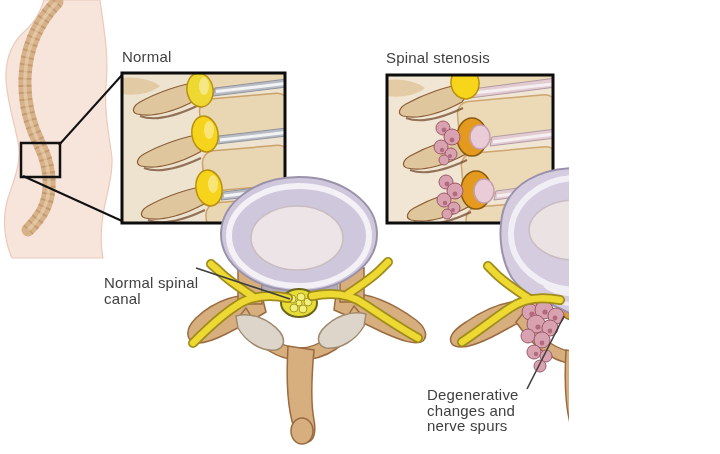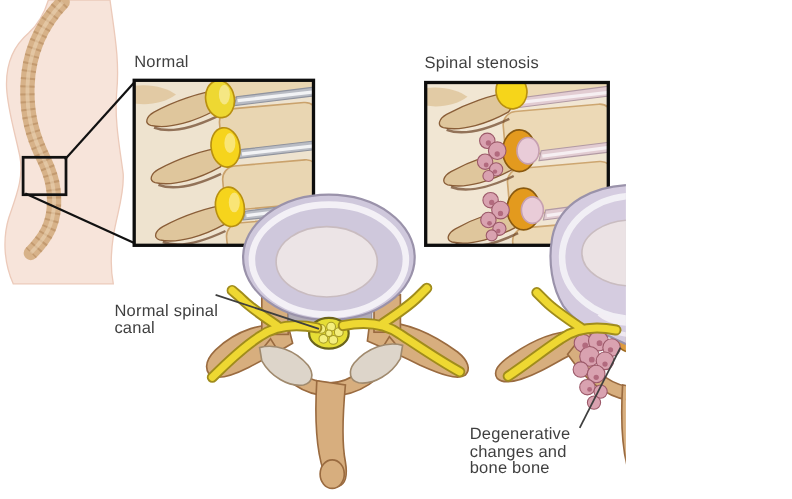--- a/index.html
+++ b/index.html
@@ -285,15 +285,15 @@
     <line x1="621" y1="395" x2="580" y2="317"></line>
   </g>
 </svg>
 
 <div class="lbl" style="left:122px;top:49px;">Normal</div>
 <div class="lbl" style="left:386px;top:50px;">Spinal stenosis</div>
 <div class="lbl" style="left:90px;top:275px;width:120px;margin-left:14px;">Normal spinal
 canal</div>
 <div class="lbl" style="left:427px;top:387px;width:110px;">Degenerative
 changes and
-bone bone</div>
+nerve spurs</div>
 
 </div>
 
 </body></html>

